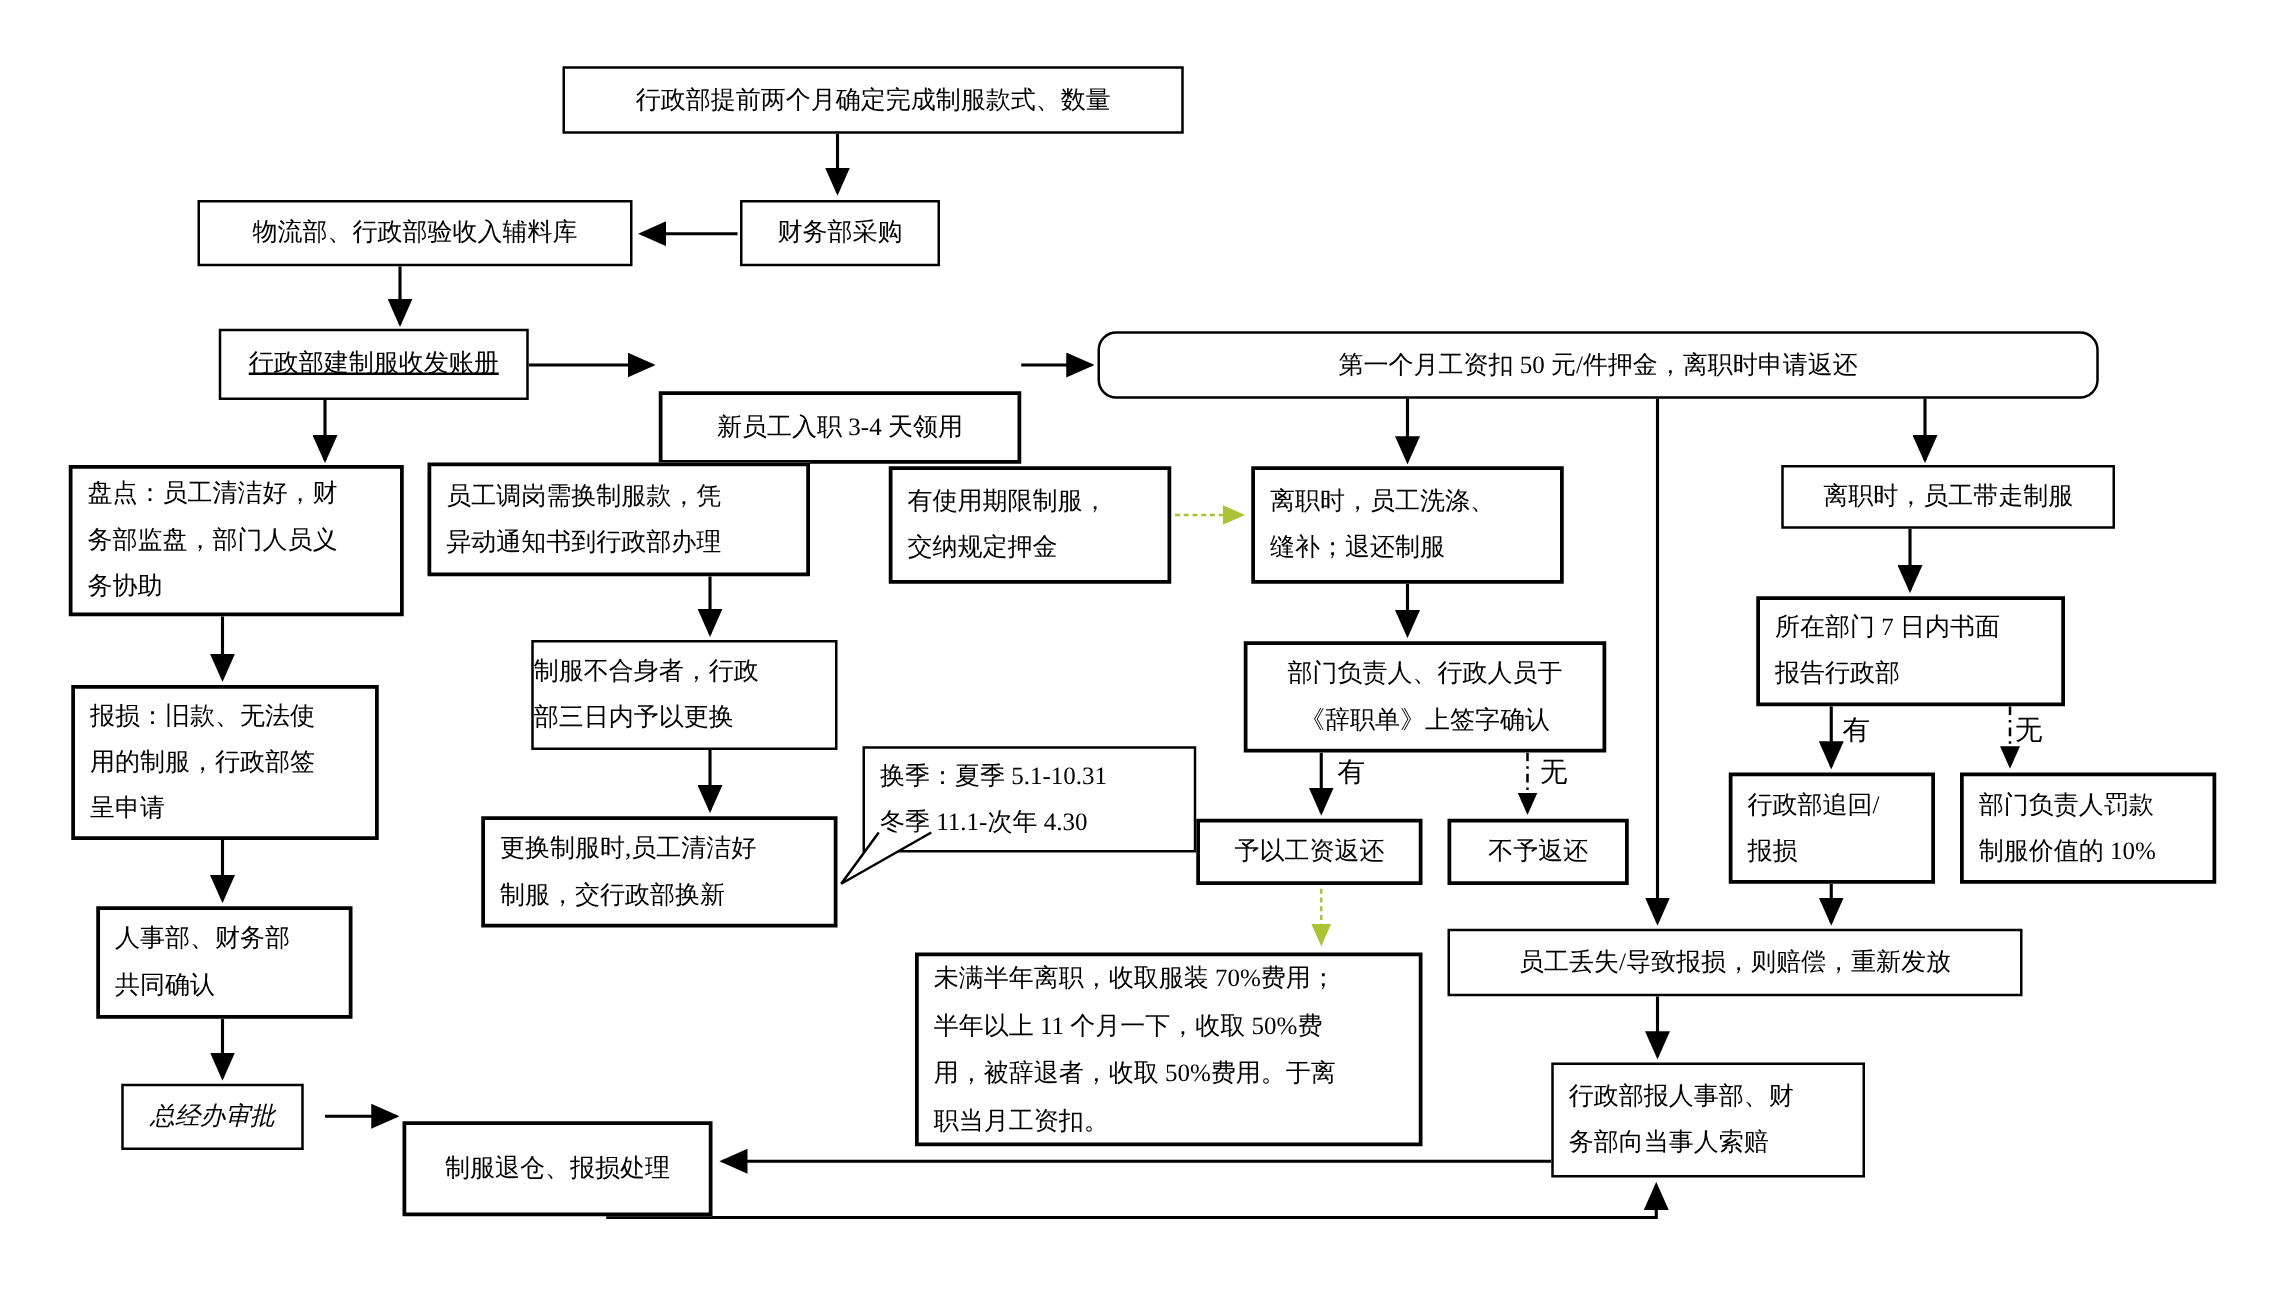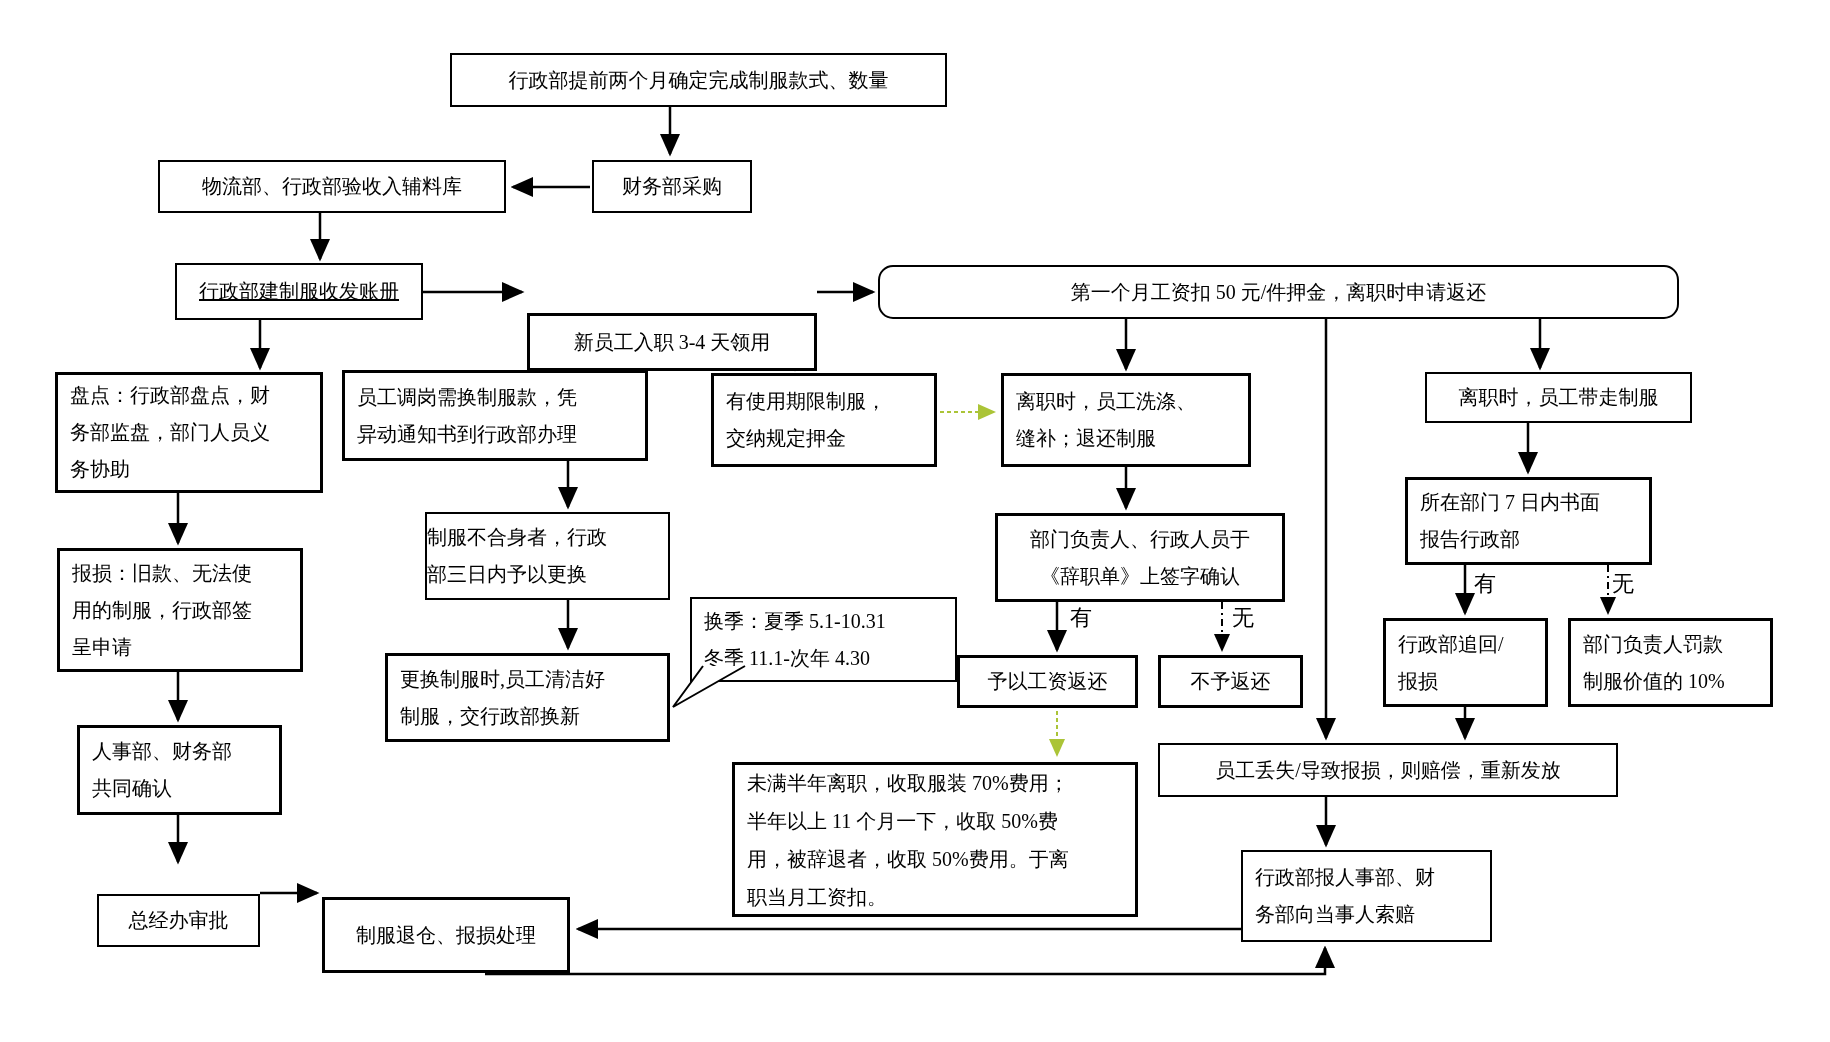--- a/index.html
+++ b/index.html
@@ -38,21 +38,21 @@
   #n14{left:1405px;top:477px;width:247px;height:88px;}
   #n15{left:690px;top:585px;width:267px;height:85px;margin-top:12px;}
   #n16{left:385px;top:653px;width:285px;height:89px;}
   #n17{left:957px;top:655px;width:181px;height:53px;}
   #n18{left:1158px;top:655px;width:145px;height:53px;}
   #n19{left:1383px;top:618px;width:165px;height:89px;}
   #n20{left:1568px;top:618px;width:205px;height:89px;}
   #n21{left:77px;top:725px;width:205px;height:90px;}
   #n22{left:732px;top:762px;width:406px;height:155px;line-height:38px;}
   #n23{left:1158px;top:743px;width:460px;height:54px;}
-  #n24{left:97px;top:894px;width:163px;height:53px;}
+  #n24{left:97px;top:867px;width:146px;height:53px;font-style:italic;}
   #n25{left:1241px;top:850px;width:251px;height:92px;}
   #n26{left:322px;top:897px;width:248px;height:76px;}
   #el0{left:1070px;top:606px;}
   #el1{left:1232px;top:606px;}
   #el2{left:1474px;top:572px;}
   #el3{left:1612px;top:572px;}
 </style>
 </head>
 <body>
 
@@ -103,21 +103,21 @@
       <path d="M1057,711 V755" marker-end="url(#ahg)"></path>
     </g>
   </svg>
 
   <div class="node" id="n0">行政部提前两个月确定完成制服款式、数量</div>
   <div class="node" id="n1">财务部采购</div>
   <div class="node" id="n2">物流部、行政部验收入辅料库</div>
   <div class="node" id="n3">行政部建制服收发账册</div>
   <div class="node bold" id="n4">新员工入职 3-4 天领用</div>
   <div class="node" id="n5">第一个月工资扣 50 元/件押金，离职时申请返还</div>
-  <div class="node bold al" id="n6">盘点：行政部盘点，财
+  <div class="node bold al" id="n6">盘点：员工清洁好，财
 务部监盘，部门人员义
 务协助</div>
   <div class="node bold al" id="n7">员工调岗需换制服款，凭
 异动通知书到行政部办理</div>
   <div class="node bold al" id="n8">有使用期限制服，
 交纳规定押金</div>
   <div class="node bold al" id="n9">离职时，员工洗涤、
 缝补；退还制服</div>
   <div class="node" id="n10">离职时，员工带走制服</div>
   <div class="node bold al" id="n11">报损：旧款、无法使

